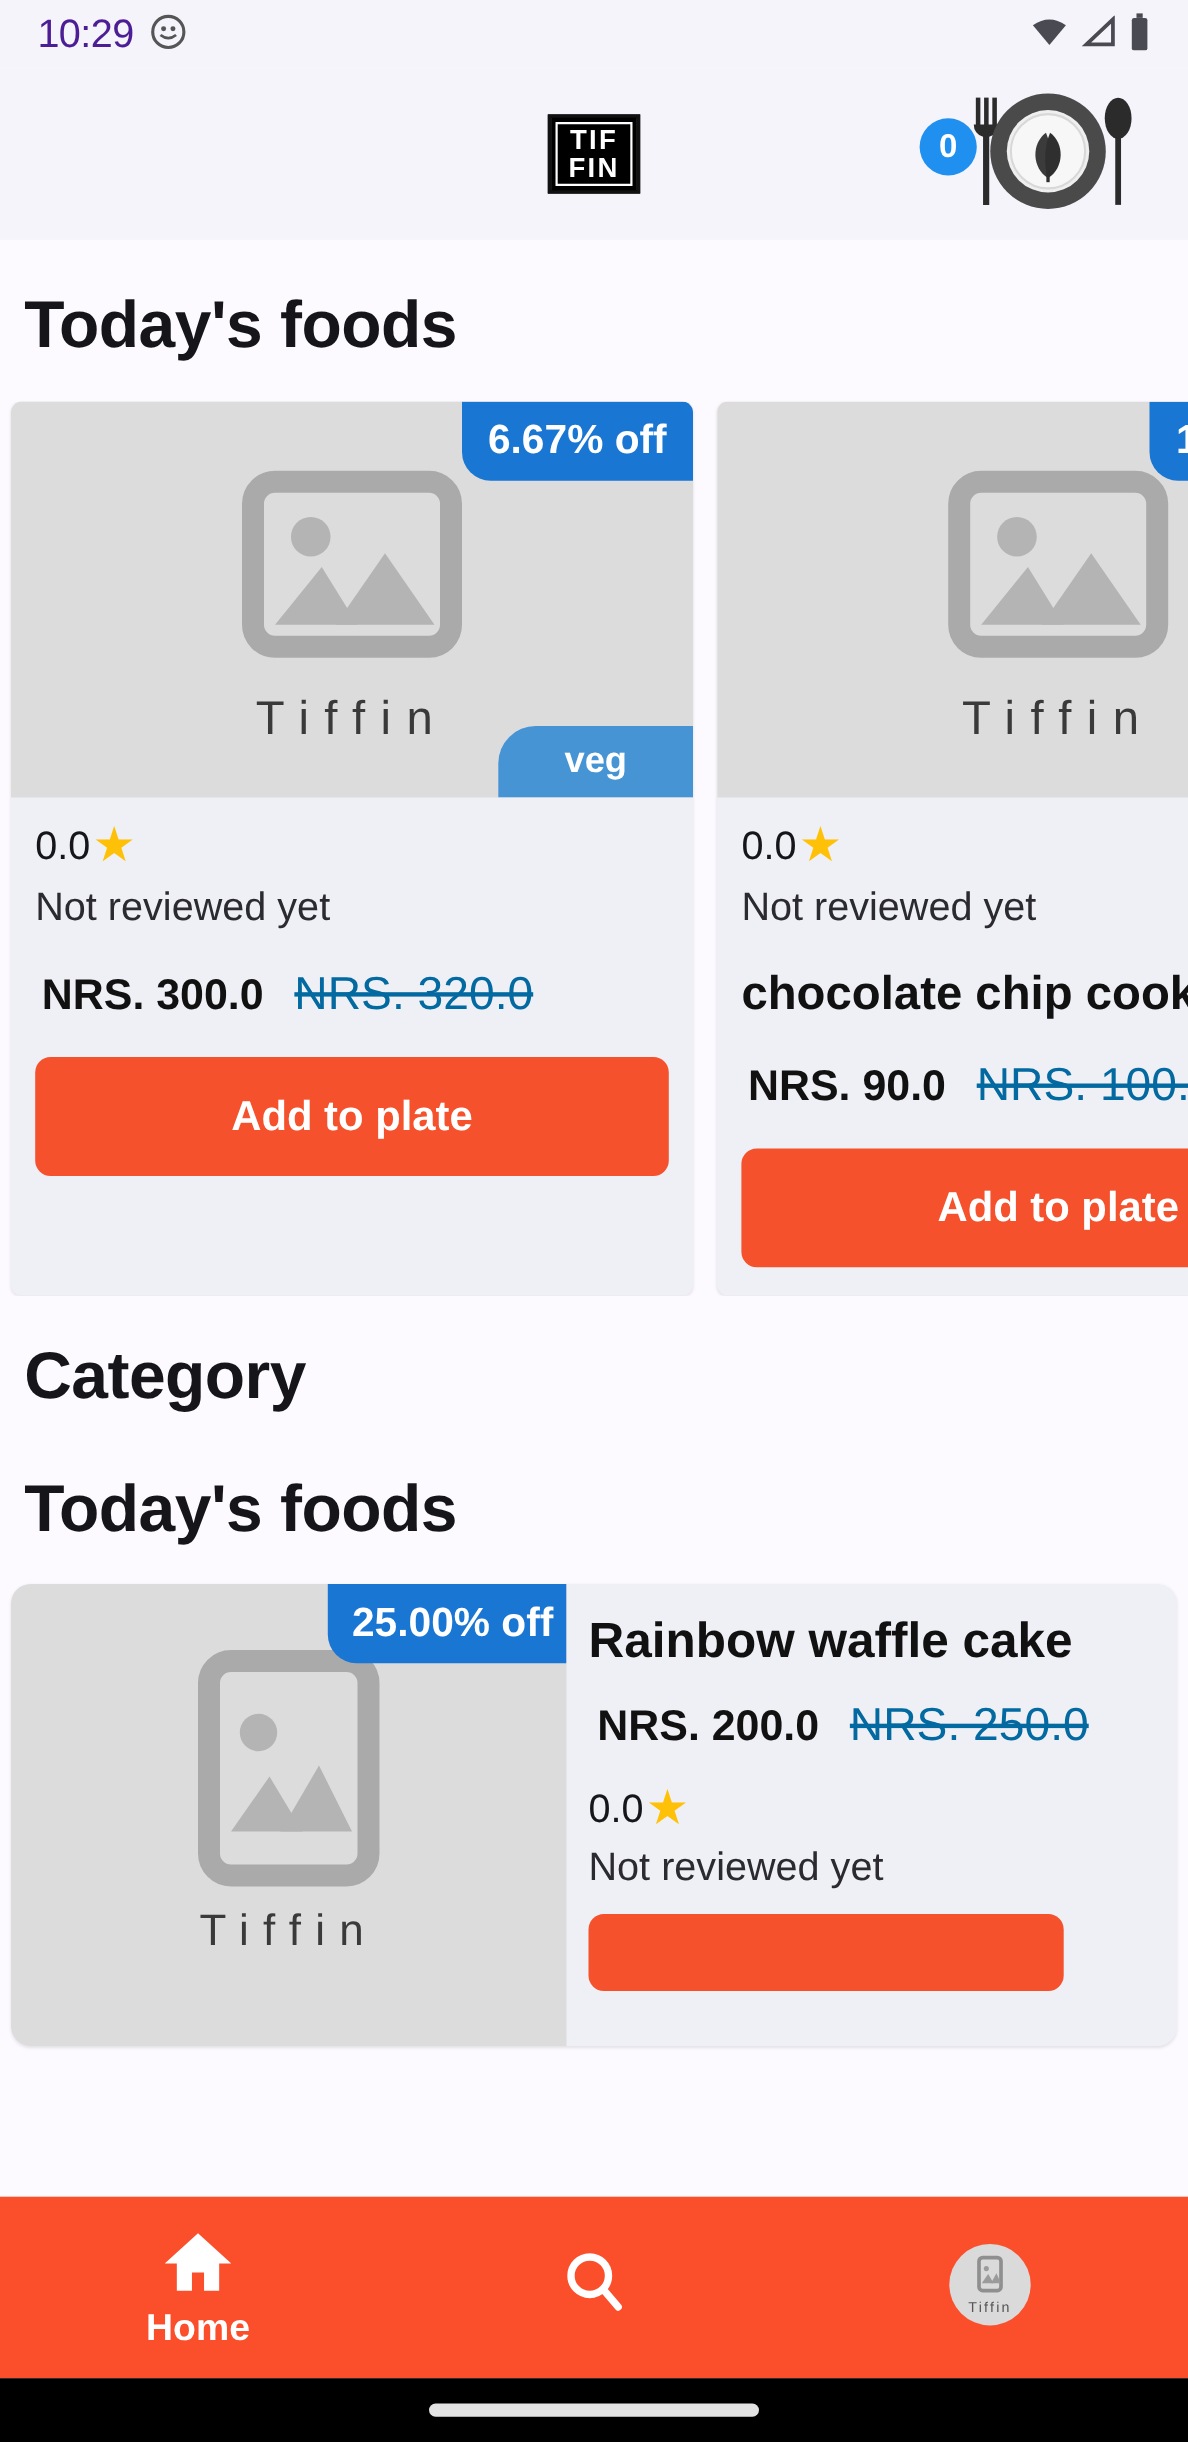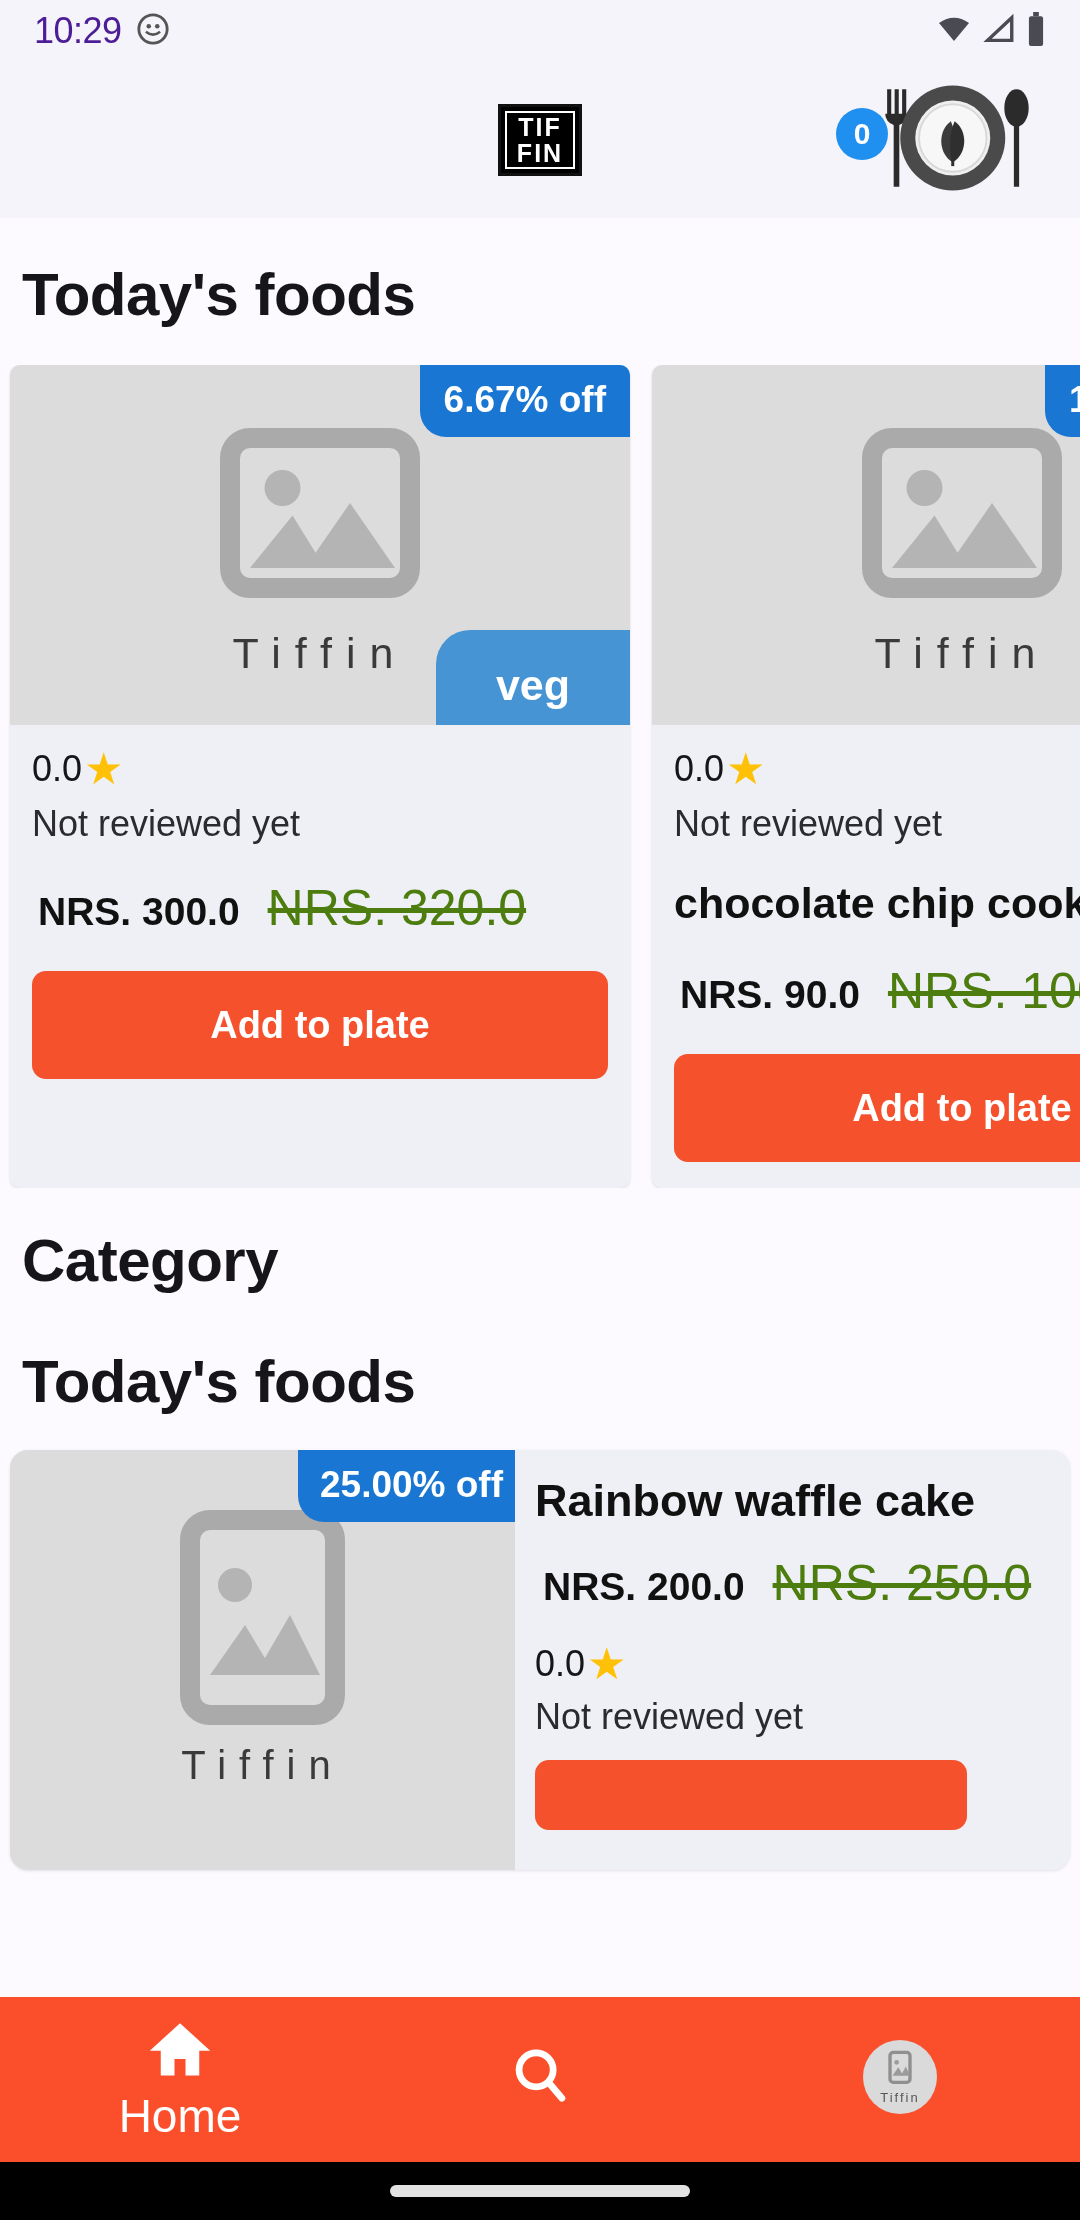--- a/index.html
+++ b/index.html
@@ -69,34 +69,34 @@
     font-size:43px; color:#3a3a3a; letter-spacing:14px; margin-top:6px;
     font-family:"Liberation Sans", sans-serif;
   }
   .disc{
     position:absolute; top:0; right:0; background:#1976d2; color:#fff;
     font-size:37px; font-weight:bold; padding:14px 24px 16px 24px;
     border-bottom-left-radius:26px; white-space:nowrap;
   }
   .vegtag{
     position:absolute; bottom:0; right:0; background:rgba(33,130,210,.80);
-    color:#fff; font-size:43px; font-weight:bold; padding:31px 60px 15px 60px;
+    color:#fff; font-size:33px; font-weight:bold; padding:12px 60px 15px 60px;
     border-top-left-radius:34px;
   }
   .fbody{ padding:22px 22px 26px 22px; }
   .rate{ display:flex; align-items:center; font-size:36px; color:#16161a; }
   .star{ color:#ffc107; font-size:44px; line-height:1; margin-left:2px; }
   .noreview{ font-size:36px; color:#2a2a30; margin-top:12px; }
   .fname{
     font-size:43px; font-weight:bold; color:#111; margin-top:34px;
     white-space:nowrap;
   }
   .prices{ display:flex; align-items:baseline; gap:28px; margin-top:34px; padding-left:6px;}
   .pnew{ font-size:39px; font-weight:bold; color:#111; white-space:nowrap;}
-  .pold{ font-size:50px; color:#4d7c0f; text-decoration:line-through; white-space:nowrap;text-align:right;}
+  .pold{ font-size:42px; color:#0369a1; text-decoration:line-through; white-space:nowrap;text-align:right;}
   .addbtn{
     margin-top:34px; height:108px; background:#f4512c; color:#fff;
     border:none; border-radius:14px; width:100%;
     font-size:38px; font-weight:bold; font-family:"Liberation Sans", sans-serif;
     cursor:pointer;
   }
 
   
   .wcard{
     margin:0 10px; background:#eff0f5; border-radius:18px; overflow:hidden;
@@ -123,21 +123,21 @@
     margin-top:22px; height:70px; background:#f4512c; border-radius:14px;
     width:432px;
   }
 
   
   .bottomnav{
     position:absolute; left:0; bottom:58px; width:1080px; height:165px;
     background:#fb4f2c; display:flex; align-items:center;
   }
   .navitem{ flex:1; display:flex; flex-direction:column; align-items:center; justify-content:center; gap:6px;}
-  .navlabel{ color:#fff; font-size:46px; font-weight:normal; }
+  .navlabel{ color:#fff; font-size:34px; font-weight:bold; }
   .avatar{
     width:74px; height:74px; border-radius:50%; background:#dadada;
     display:flex; flex-direction:column; align-items:center; justify-content:center;
   }
   .avatar .mini{ font-size:13px; color:#555; letter-spacing:2px; margin-top:1px;}
   .gesturebar{
     position:absolute; left:0; bottom:0; width:1080px; height:58px; background:#000;
     display:flex; align-items:center; justify-content:center;
   }
   .gesturebar .pill{ width:300px; height:12px; background:#e3e3e3; border-radius:6px; }

